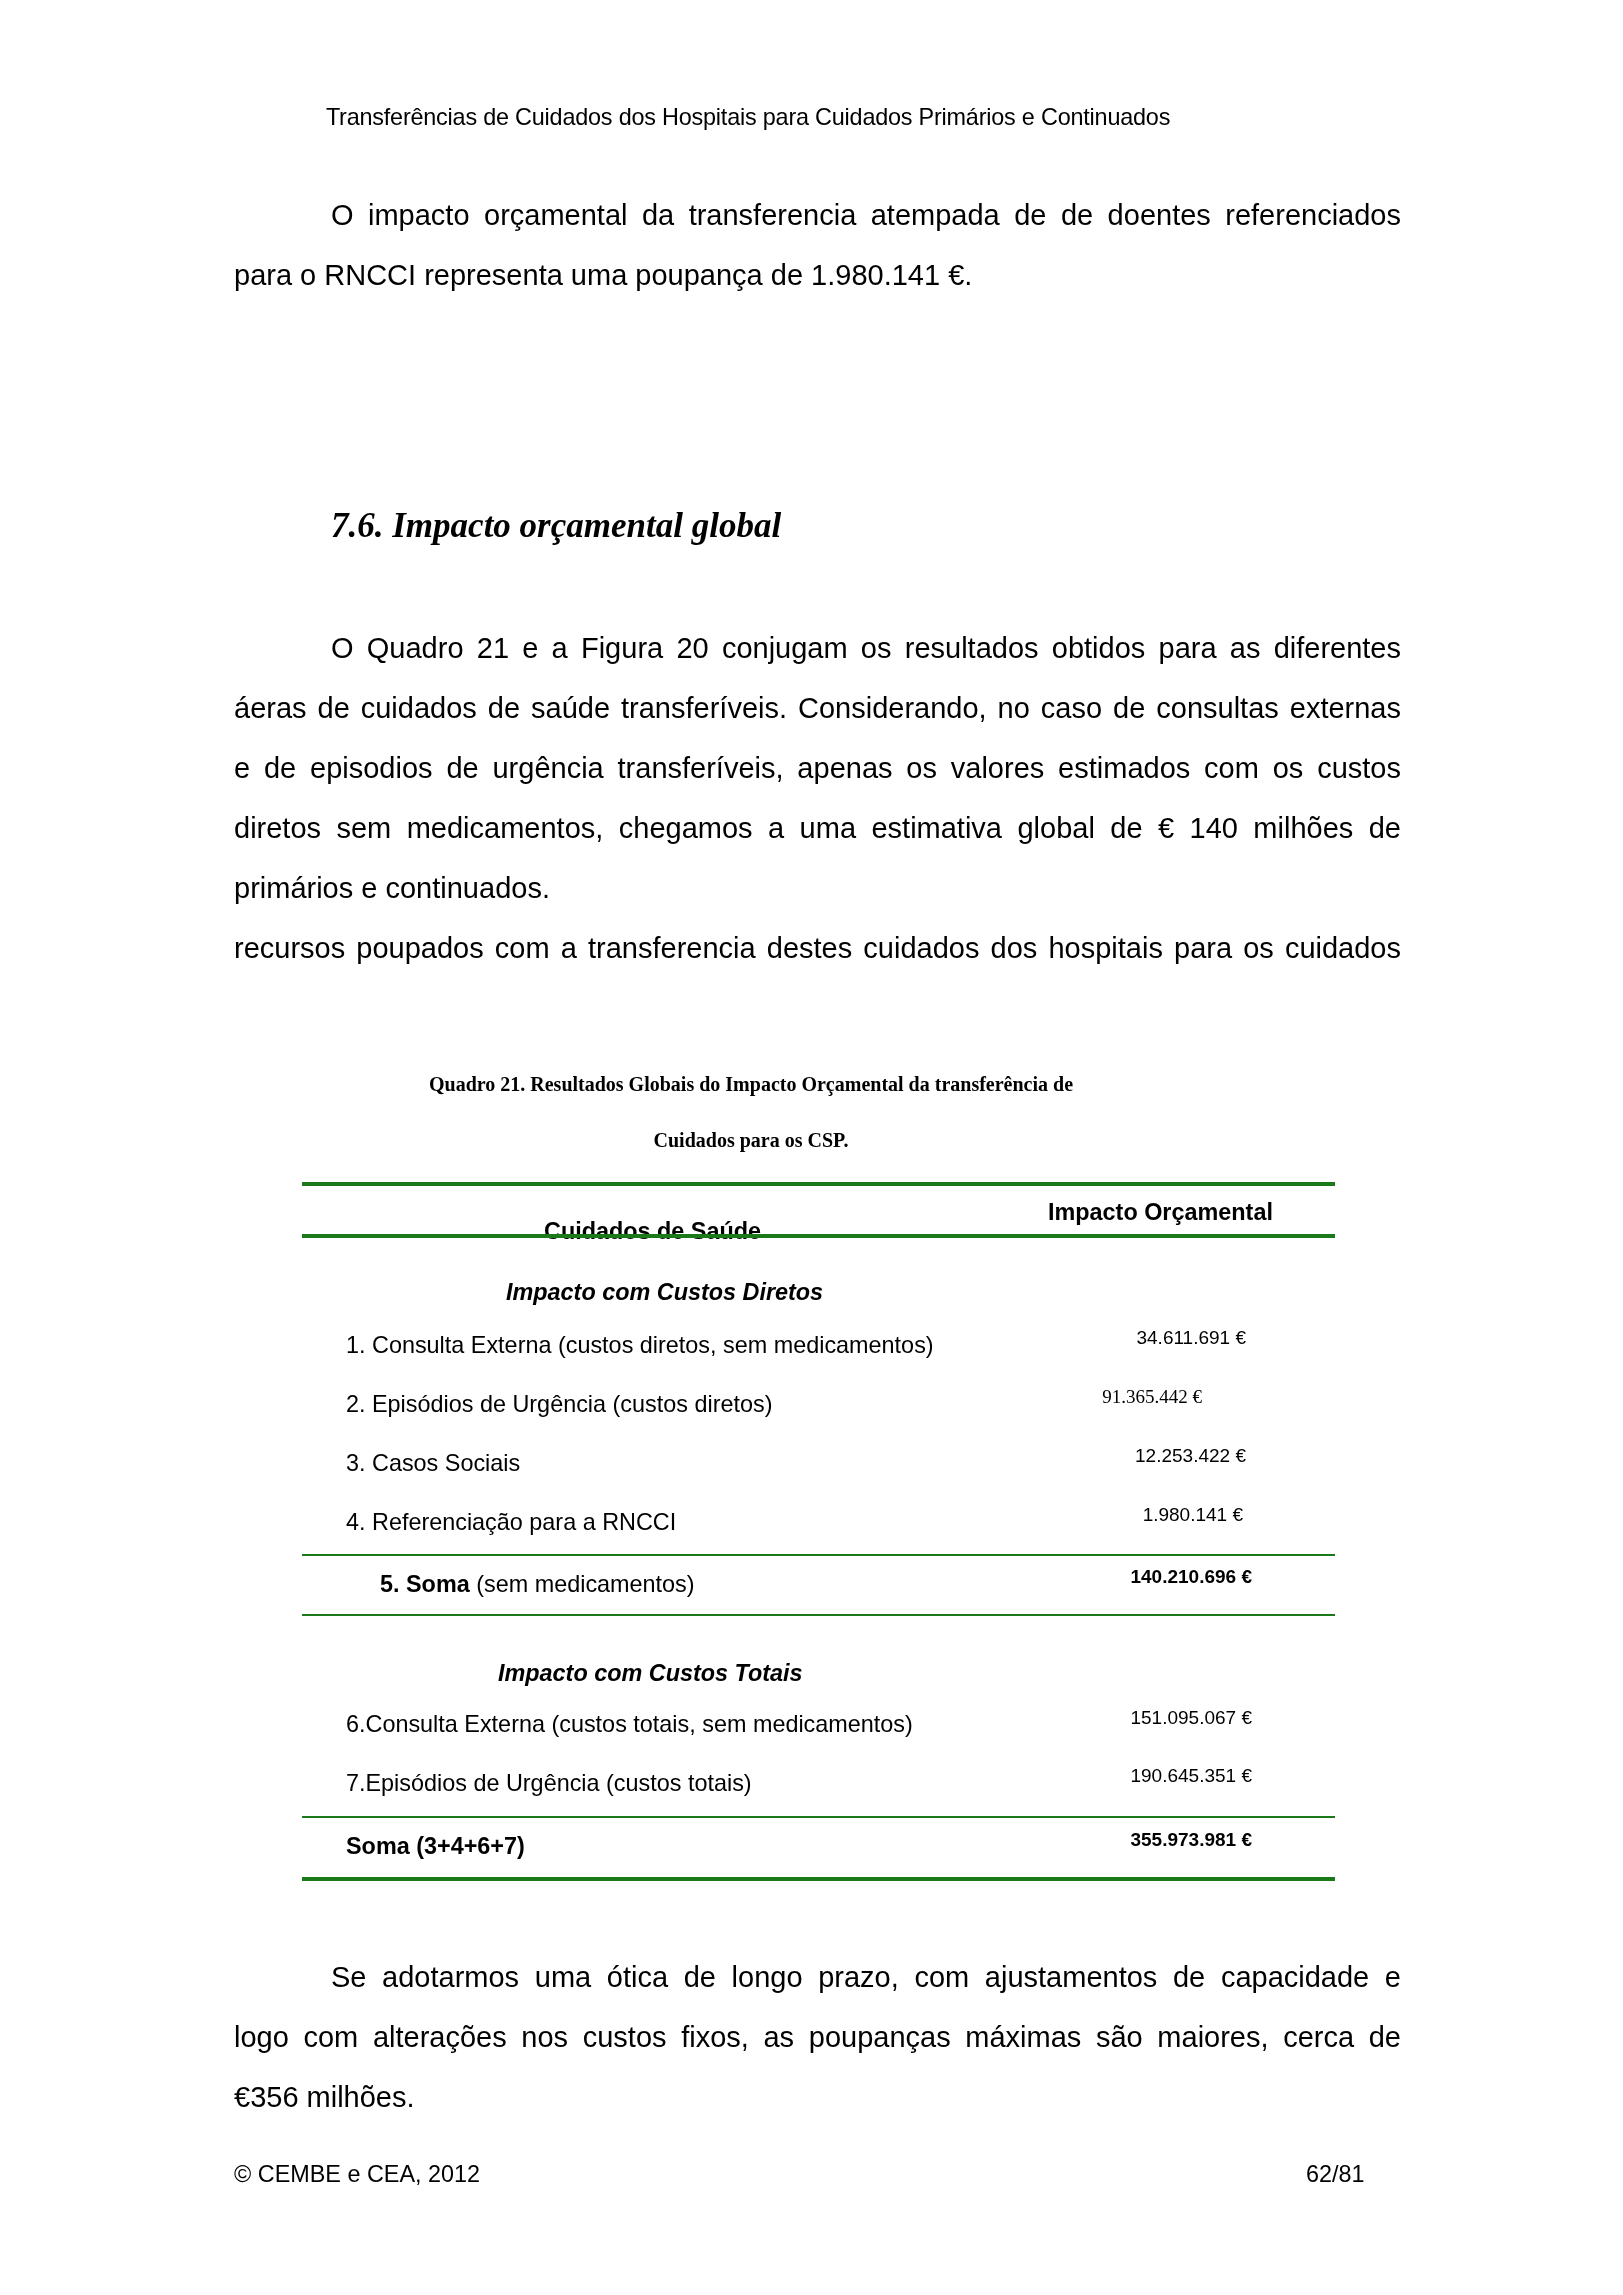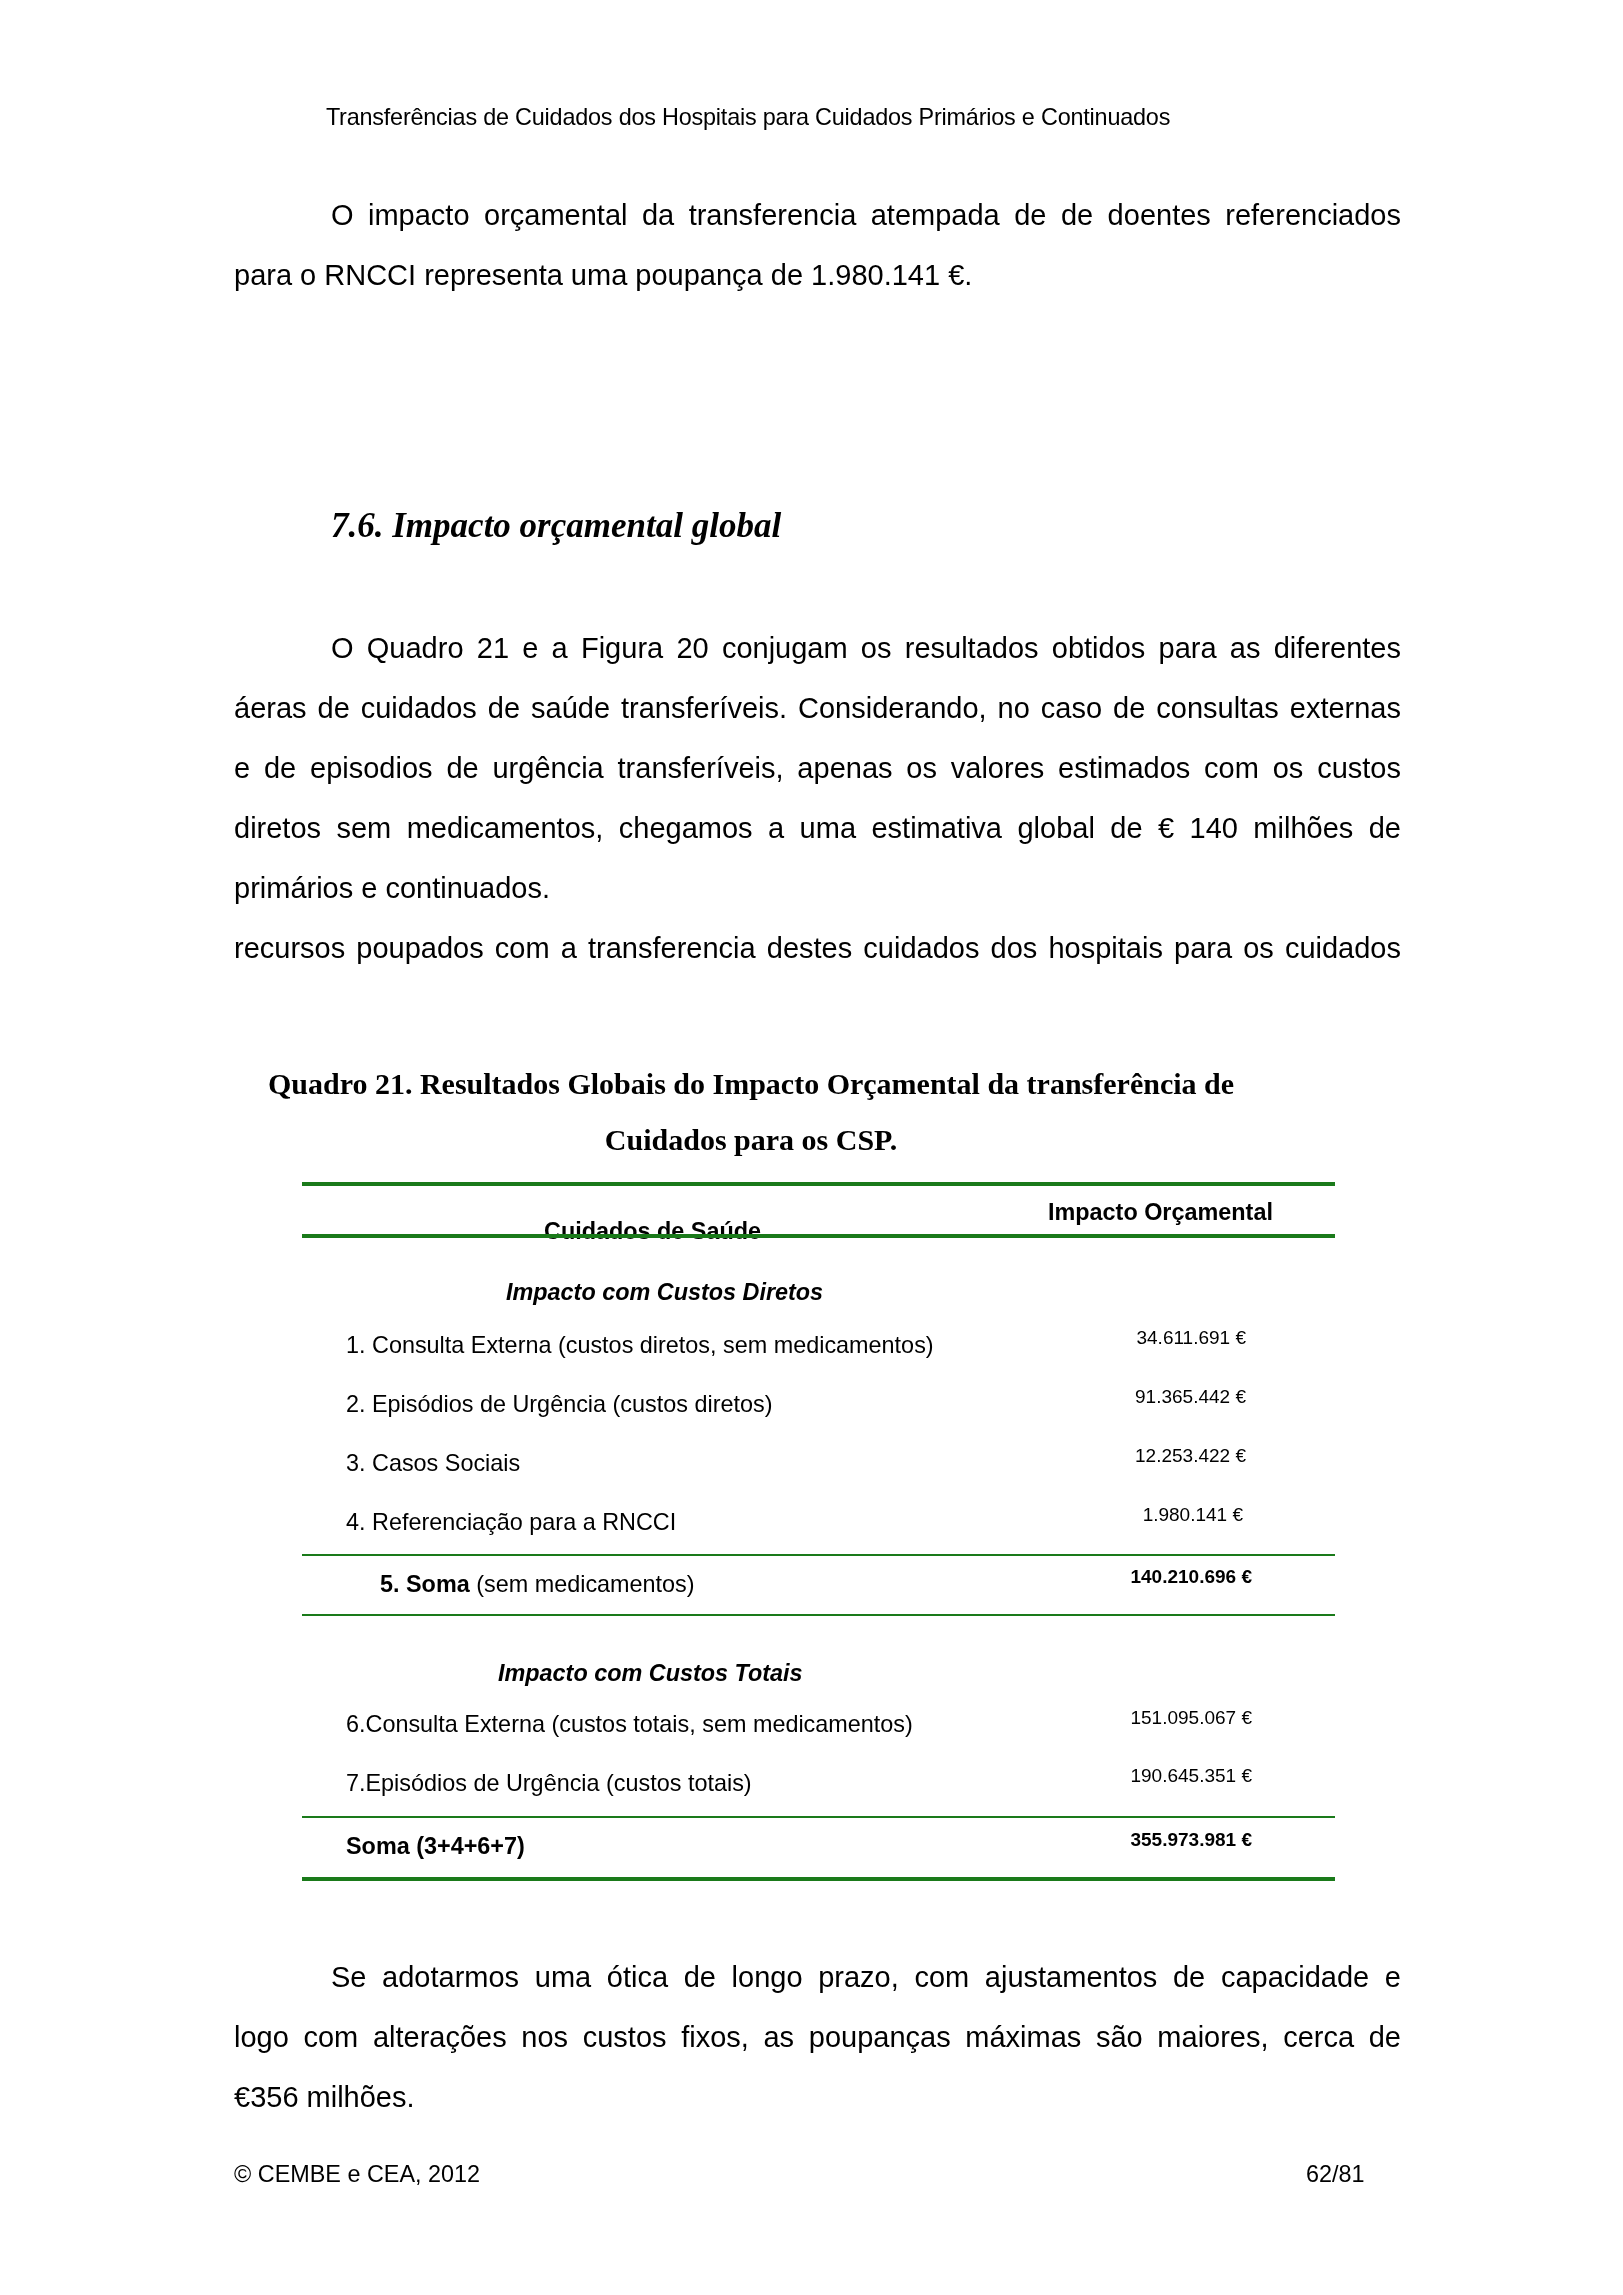--- a/index.html
+++ b/index.html
@@ -4,21 +4,21 @@
 <style>
   html, body { margin: 0; padding: 0; background: #ffffff; }
   body { width: 1623px; height: 2295px; position: relative; overflow: hidden; color: #000; font-family: "Liberation Sans", sans-serif; }
   .abs { position: absolute; white-space: nowrap; }
   .running-header { left: 0; width: 1496px; top: 104px; text-align: center; font-size: 23.4px; font-family: "Liberation Sans", sans-serif; letter-spacing: -0.2px; }
   .para { position: absolute; left: 234px; width: 1167px; font-size: 29px; line-height: 60px; text-align: justify; text-align-last: left; }
   .para .indent { display: inline-block; width: 97px; }
   .para .line { display: block; text-align: justify; text-align-last: justify; white-space: nowrap; }
   .para .line.last { text-align-last: left; }
   .section-heading { left: 331px; top: 506px; font-family: "Liberation Serif", serif; font-style: italic; font-weight: bold; font-size: 35px; }
-  .caption { left: 0; width: 1502px; text-align: center; font-family: "Liberation Serif", serif; font-weight: bold; font-size: 30px; line-height: 56px; }
+  .caption { left: 0; width: 1502px; text-align: center; font-family: "Liberation Serif", serif; font-weight: bold; font-size: 20px; line-height: 56px; }
   .rule { position: absolute; left: 302px; width: 1033px; background: #1a7a1a; }
   .rule.thick { height: 3.8px; }
   .rule.thin { height: 2.3px; }
   .th { font-weight: bold; font-size: 23.4px; }
   .subhead { font-style: italic; font-weight: bold; font-size: 23.4px; }
   .cell-label { left: 346px; font-size: 23.4px; }
   .cell-value { font-size: 19px; text-align: right; width: 302px; }
   .cell-value.bold { font-weight: bold; }
   .footer-left { left: 234px; top: 2161px; font-size: 23.4px; }
   .footer-right { left: 1306px; top: 2161px; font-size: 23.4px; }
@@ -54,21 +54,21 @@
   <div class="rule thick" style="top:1234px;"></div>
 
   <div class="abs subhead" style="left:506px; top:1279px;">Impacto com Custos Diretos</div>
 
   <div>
     <div class="abs cell-label" style="top:1332px;">1. Consulta Externa (custos diretos, sem medicamentos)</div>
     <div class="abs cell-value" style="left:944px; top:1327px;">34.611.691 €</div>
   </div>
   <div>
     <div class="abs cell-label" style="top:1391px;">2. Episódios de Urgência (custos diretos)</div>
-    <div class="abs cell-value" style="left:944px; top:1386px;">91.365.442 €</div>
+    <div class="abs cell-value" style="left:900px; top:1386px;font-family:Liberation Serif, serif;">91.365.442 €</div>
   </div>
   <div>
     <div class="abs cell-label" style="top:1450px;">3. Casos Sociais</div>
     <div class="abs cell-value" style="left:944px; top:1445px;">12.253.422 €</div>
   </div>
   <div>
     <div class="abs cell-label" style="top:1509px;">4. Referenciação para a RNCCI</div>
     <div class="abs cell-value" style="left:941px; top:1504px;">1.980.141 €</div>
   </div>
 

